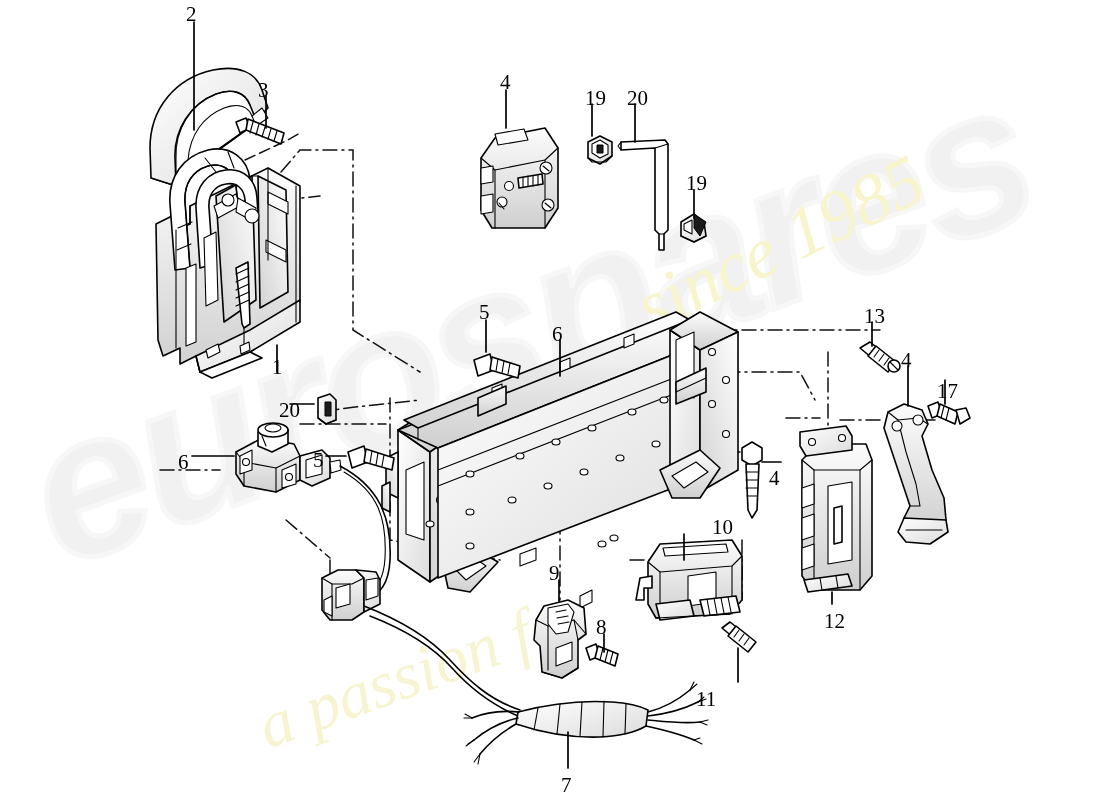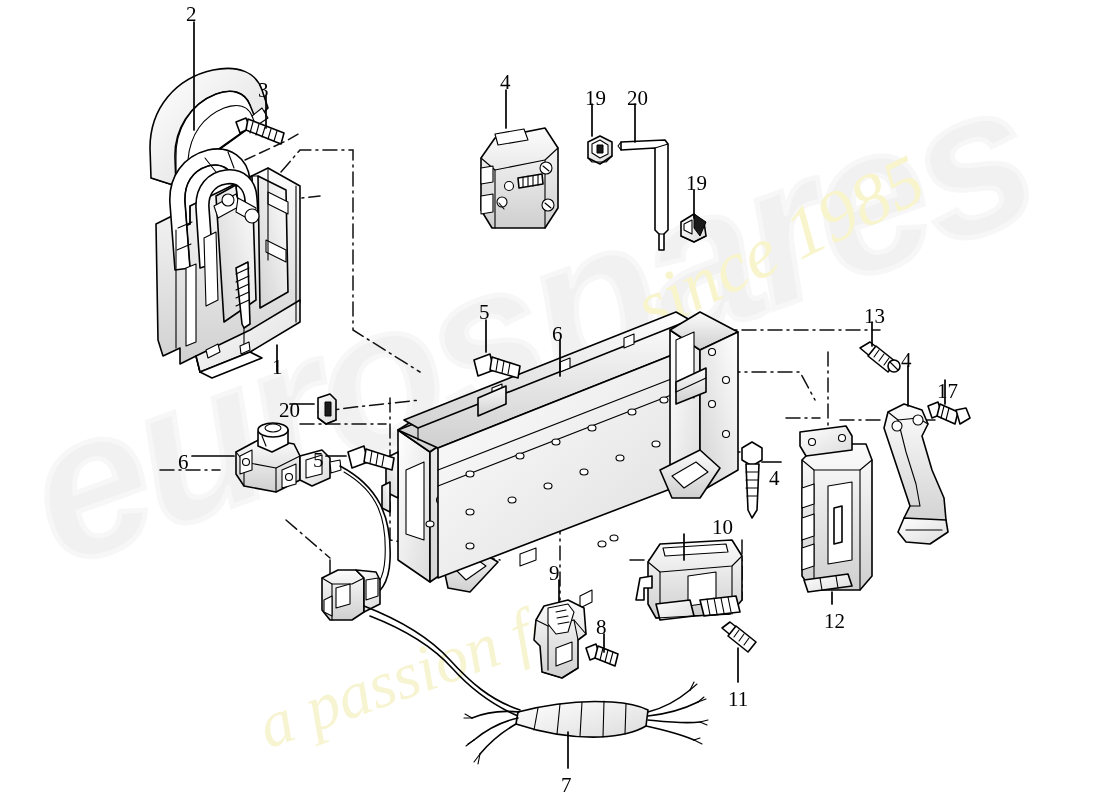--- a/index.html
+++ b/index.html
@@ -568,21 +568,21 @@
   <div class="lbl" style="left:258px;top:80px">3</div>
   <div class="lbl" style="left:272px;top:357px">1</div>
   <div class="lbl" style="left:500px;top:72px">4</div>
   <div class="lbl" style="left:479px;top:302px">5</div>
   <div class="lbl" style="left:313px;top:450px">5</div>
   <div class="lbl" style="left:178px;top:452px">6</div>
   <div class="lbl" style="left:561px;top:775px">7</div>
   <div class="lbl" style="left:596px;top:617px">8</div>
   <div class="lbl" style="left:549px;top:563px">9</div>
   <div class="lbl" style="left:712px;top:517px">10</div>
-  <div class="lbl" style="left:728px;top:689px">11</div>
+  <div class="lbl" style="left:696px;top:689px">11</div>
   <div class="lbl" style="left:824px;top:611px">12</div>
   <div class="lbl" style="left:864px;top:306px">13</div>
   <div class="lbl" style="left:769px;top:468px">4</div>
   <div class="lbl" style="left:552px;top:324px">6</div>
   <div class="lbl" style="left:901px;top:350px">4</div>
   <div class="lbl" style="left:937px;top:381px">17</div>
   <div class="lbl" style="left:627px;top:88px">20</div>
   <div class="lbl" style="left:585px;top:88px">19</div>
   <div class="lbl" style="left:686px;top:173px">19</div>
   <div class="lbl" style="left:279px;top:400px">20</div>

